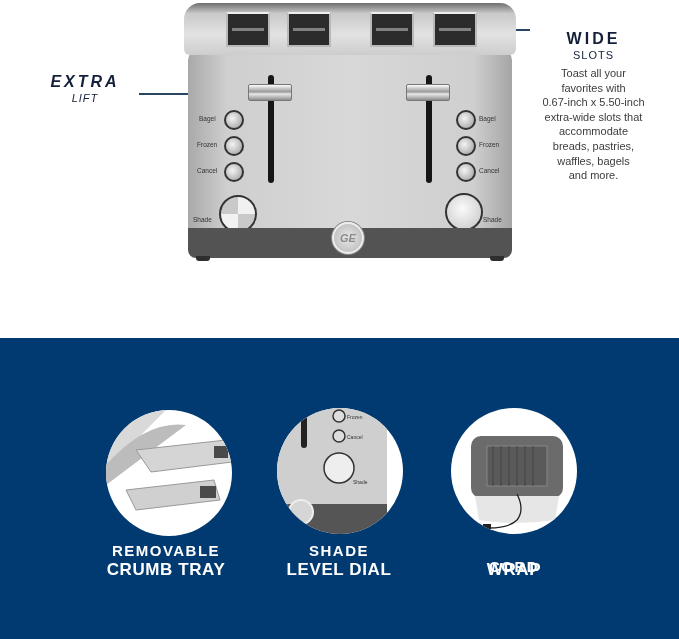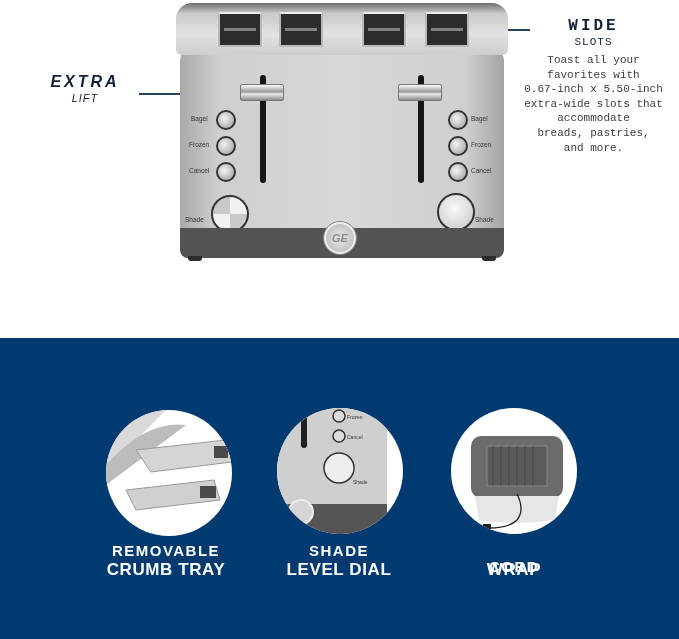--- a/index.html
+++ b/index.html
@@ -6,21 +6,21 @@
   body{width:679px;height:639px;position:relative;overflow:hidden;background:#ffffff;font-family:"Liberation Sans",sans-serif;}
   .top{position:absolute;left:0;top:0;width:679px;height:338px;background:#fff;}
   .bottom{position:absolute;left:0;top:338px;width:679px;height:301px;background:#003a70;}
   .callout{position:absolute;text-align:center;color:#3a3a3a;}
   .callout .h1{font-weight:bold;letter-spacing:3px;color:#14203a;font-size:16px;line-height:18px;}
   .callout .h2{letter-spacing:1px;color:#14203a;font-size:11px;line-height:14px;margin-bottom:4px;}
   .callout .body{font-size:11px;line-height:14.6px;color:#3c3c3c;}
   .line{position:absolute;height:1.5px;background:#2a4560;}
 
   
-  .toaster{position:absolute;left:176px;top:0px;width:332px;height:264px;}
+  .toaster{position:absolute;left:184px;top:0px;width:332px;height:264px;}
   .body-main{position:absolute;left:4px;top:50px;width:324px;height:180px;background:linear-gradient(90deg,#a9a9a9 0%,#cfcfcf 12%,#d8d8d8 50%,#cfcfcf 88%,#a5a5a5 100%);border-radius:10px 10px 0 0;}
   .top-lid{position:absolute;left:0;top:3px;width:332px;height:52px;background:linear-gradient(180deg,#6e6e6e 0%,#c9c9c9 20%,#e2e2e2 60%,#cdcdcd 100%);border-radius:16px 16px 6px 6px;}
   .slot{position:absolute;top:9px;width:40px;height:31px;background:#2c2c2c;border:2px solid #b9b9b9;border-top-color:#eee;}
   .slot::after{content:"";position:absolute;left:4px;right:4px;top:14px;height:3px;background:#bbb;opacity:.6;}
   .base{position:absolute;left:4px;top:228px;width:324px;height:30px;background:#535353;border-radius:0 0 8px 8px;}
   .foot{position:absolute;top:256px;width:14px;height:5px;background:#2e2e2e;border-radius:0 0 3px 3px;}
   .lever{position:absolute;width:42px;height:15px;background:linear-gradient(180deg,#fdfdfd,#9a9a9a 45%,#e8e8e8 60%,#8d8d8d);border:1px solid #777;border-radius:2px;}
   .groove{position:absolute;width:6px;background:#161616;border-radius:3px;}
   .btn{position:absolute;width:16px;height:16px;border-radius:50%;border:2px solid #333;background:radial-gradient(circle at 40% 40%,#f3f3f3,#9a9a9a);}
   .btn-label{position:absolute;font-size:6.5px;color:#333;}
@@ -34,30 +34,31 @@
 <body>
 
 <div class="top">
 
   <div class="callout" style="left:0;top:73px;width:170px;font-style:italic;">
     <div class="h1">EXTRA</div>
     <div class="h2">LIFT</div>
   </div>
   <div class="line" style="left:139px;top:93px;width:92px;"></div>
 
-  <div class="callout" style="left:508px;top:17px;width:171px;font-family:Liberation Mono, monospace;">
+  <div class="callout" style="left:508px;top:30px;width:171px;">
     <div class="h1">WIDE</div>
     <div class="h2">SLOTS</div>
     <div class="body">
       <div>Toast all your</div>
       <div>favorites with</div>
       <div>0.67-inch x 5.50-inch</div>
       <div>extra-wide slots that</div>
       <div>accommodate</div>
       <div>breads, pastries,</div>
+      <div>waffles, bagels</div>
       <div>and more.</div>
     </div>
   </div>
   <div class="line" style="left:482px;top:29px;width:48px;"></div>
 
   <div class="toaster">
     <div class="body-main"></div>
     <div class="top-lid">
       <div class="slot" style="left:42px;"></div>
       <div class="slot" style="left:103px;"></div>

